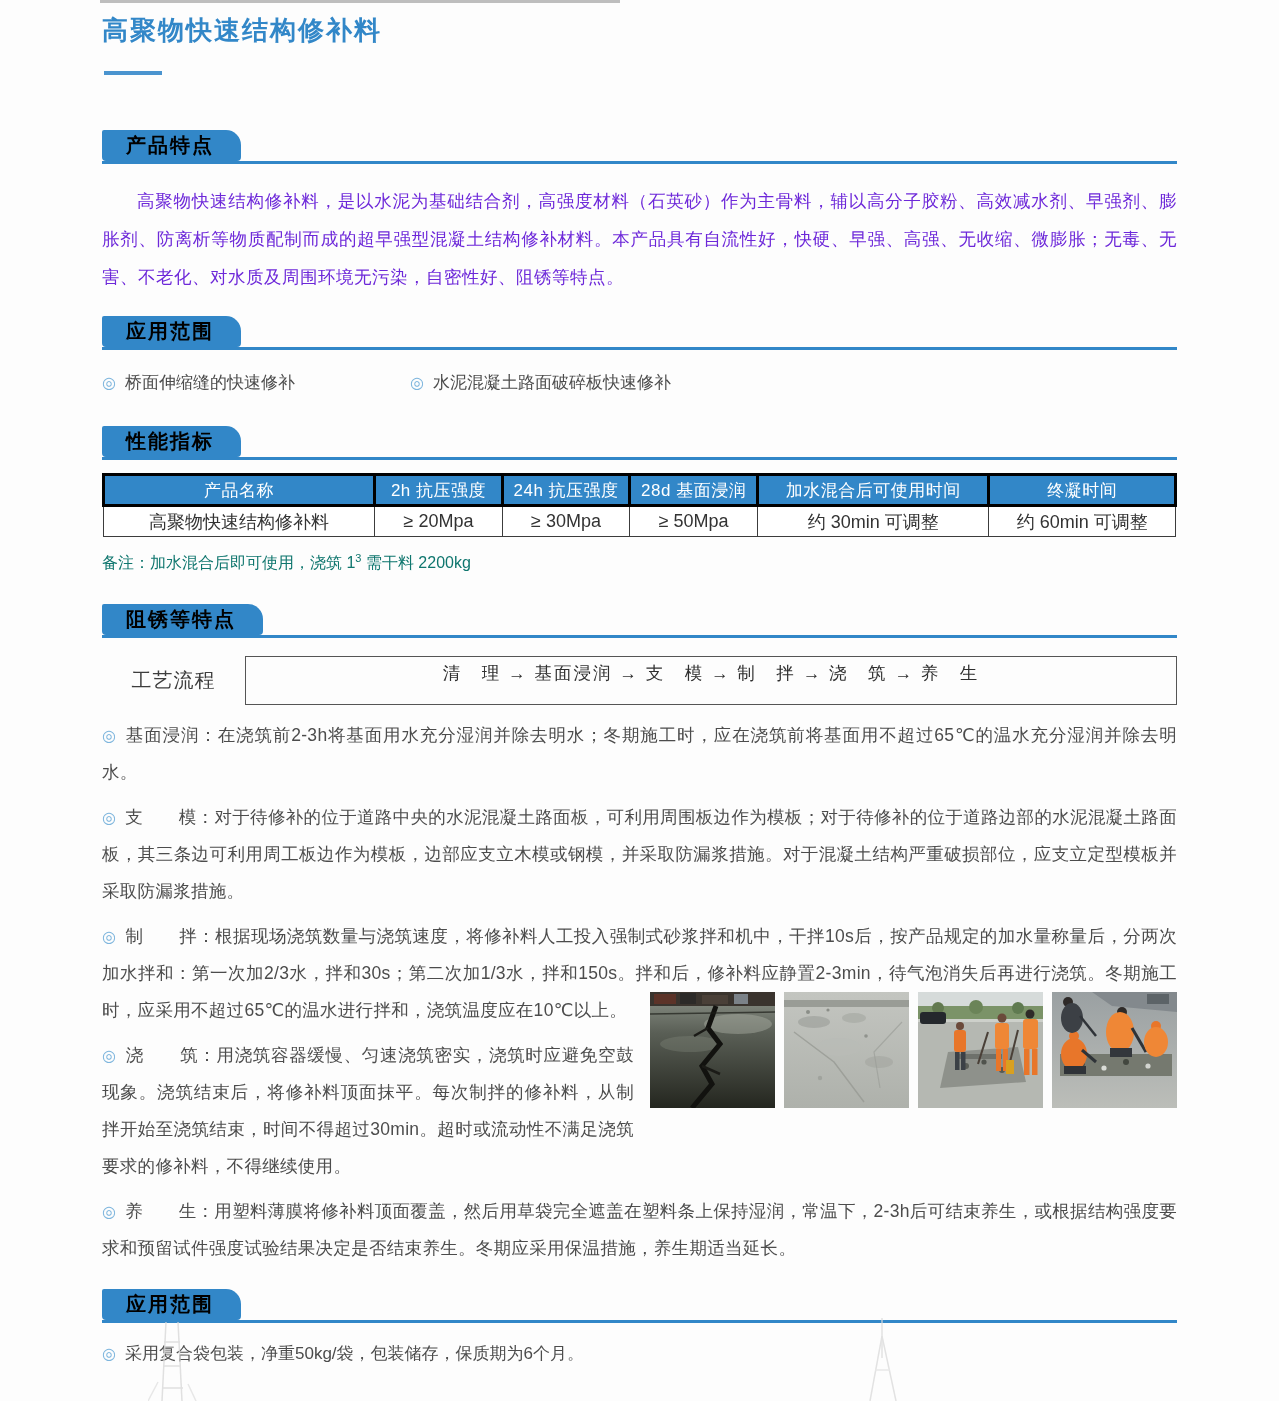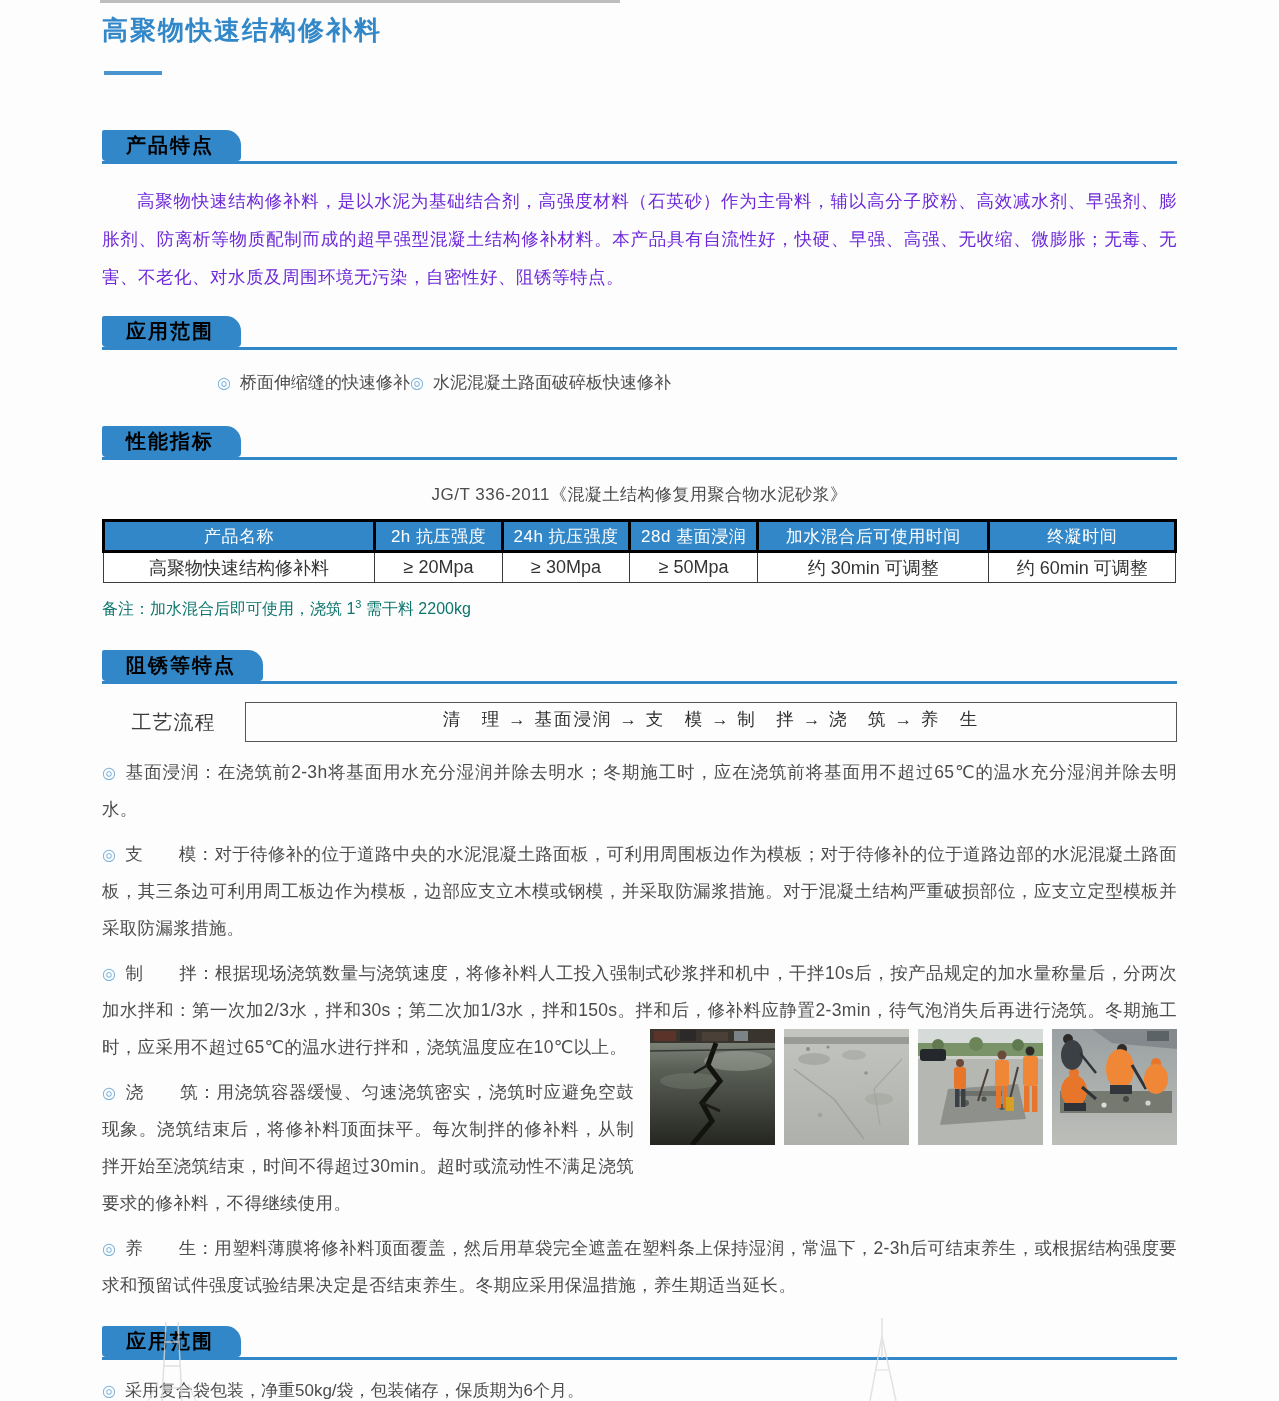--- a/index.html
+++ b/index.html
@@ -29,21 +29,21 @@
   .para {
     margin-top:18px; font-size:17.5px; line-height:38px;
     text-indent:2em; text-align:justify; color:#6d28d9; letter-spacing:.5px;
   }
 
   .bullet {
     color:#7db5dd; font-size:16px; margin-right:9px; font-weight:bold;
     font-family:"DejaVu Sans",sans-serif;
   }
 
-  .app-row { margin-top:21px; display:flex; font-size:17px; color:#4c4c4c;text-align:right; }
+  .app-row { margin-top:21px; display:flex; font-size:17px; color:#4c4c4c; }
   .app-item-0 { width:308px; }
 
   .std-caption { margin-top:23px; text-align:center; font-size:17px; color:#4c4c4c; letter-spacing:.5px; }
 
   table.perf { margin-top:13px; width:100%; border-collapse:collapse; table-layout:fixed; }
   table.perf th {
     background:#3287c8; color:#fff; font-weight:normal;
     font-size:17px; height:31px; border:3px solid #000000; letter-spacing:.5px;
   }
   table.perf td {
@@ -52,21 +52,21 @@
   }
   .cw0{width:25.3%}.cw1{width:11.9%}.cw2{width:11.9%}.cw3{width:11.9%}.cw4{width:21.6%}.cw5{width:17.4%}
 
   .note { margin-top:15px; font-size:16px; color:#0f766e; }
   .note sup { font-size:11px; }
 
   .flow-row { margin-top:18px; display:flex; align-items:center; }
   .flow-label { width:143px; font-size:20px; color:#3d3d3d; letter-spacing:1px; flex:none;text-align:center; }
   .flow-box {
     flex:1; border:1px solid #555; text-align:center;
-    font-size:17.5px; color:#2f2f2f; padding:4px 0 10px; letter-spacing:2px;
+    font-size:17.5px; color:#2f2f2f; padding:4px 0 19px; letter-spacing:2px;
   }
 
   .steps { margin-top:12px; }
   .step { font-size:17.5px; line-height:37px; text-align:justify; color:#4c4c4c; margin-bottom:8px; letter-spacing:.3px; }
 
   .photos {
     float:right; width:527px; margin:-45px 0 10px 16px;
     display:flex; gap:9px;
   }
   .photo { width:125px; height:116px; flex:none; }
@@ -104,21 +104,20 @@
     <span class="badge">应用范围</span>
   </div>
   <div class="app-row">
     <div class="app-item-0"><span class="bullet">◎</span><span>桥面伸缩缝的快速修补</span></div>
     <div><span class="bullet">◎</span><span>水泥混凝土路面破碎板快速修补</span></div>
   </div>
 
   <div class="sec-head mt-sec3">
     <span class="badge">性能指标</span>
   </div>
-  <div class="std-caption">JG/T 336-2011《混凝土结构修复用聚合物水泥砂浆》</div>
   <table class="perf">
     <thead>
       <tr>
         <th class="cw0">产品名称</th>
         <th class="cw1">2h 抗压强度</th>
         <th class="cw2">24h 抗压强度</th>
         <th class="cw3">28d 基面浸润</th>
         <th class="cw4">加水混合后可使用时间</th>
         <th class="cw5">终凝时间</th>
       </tr>

